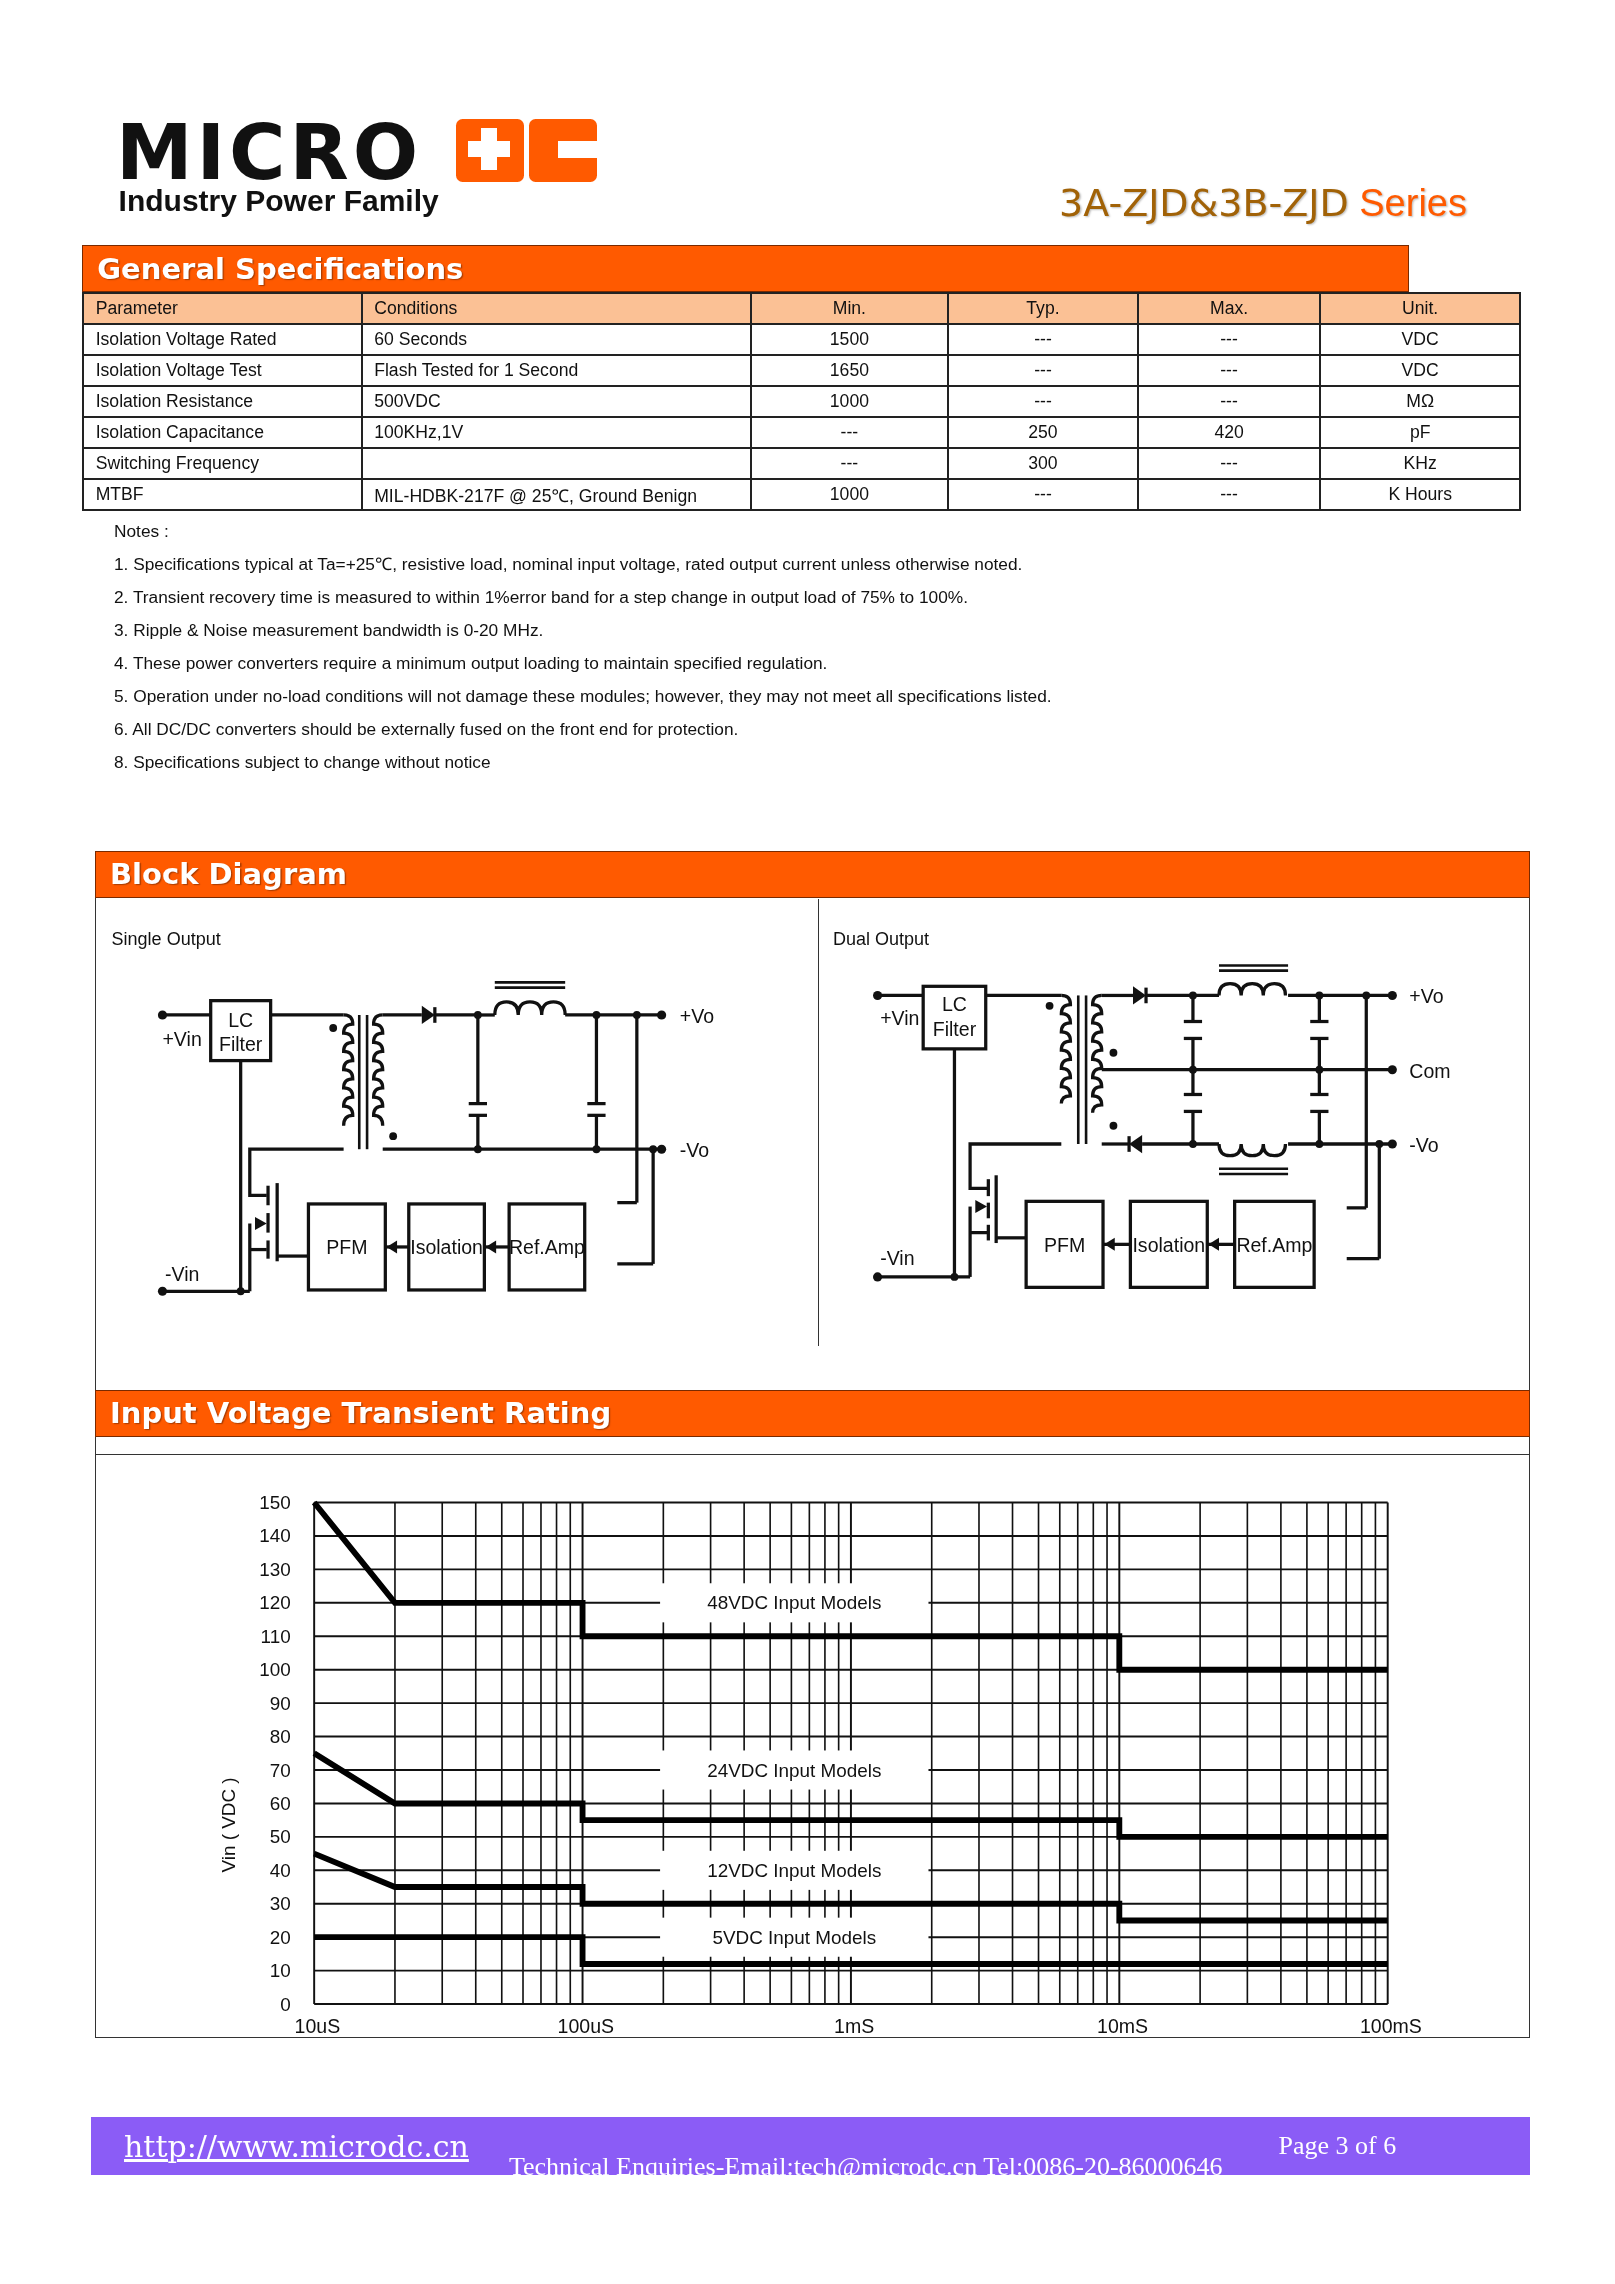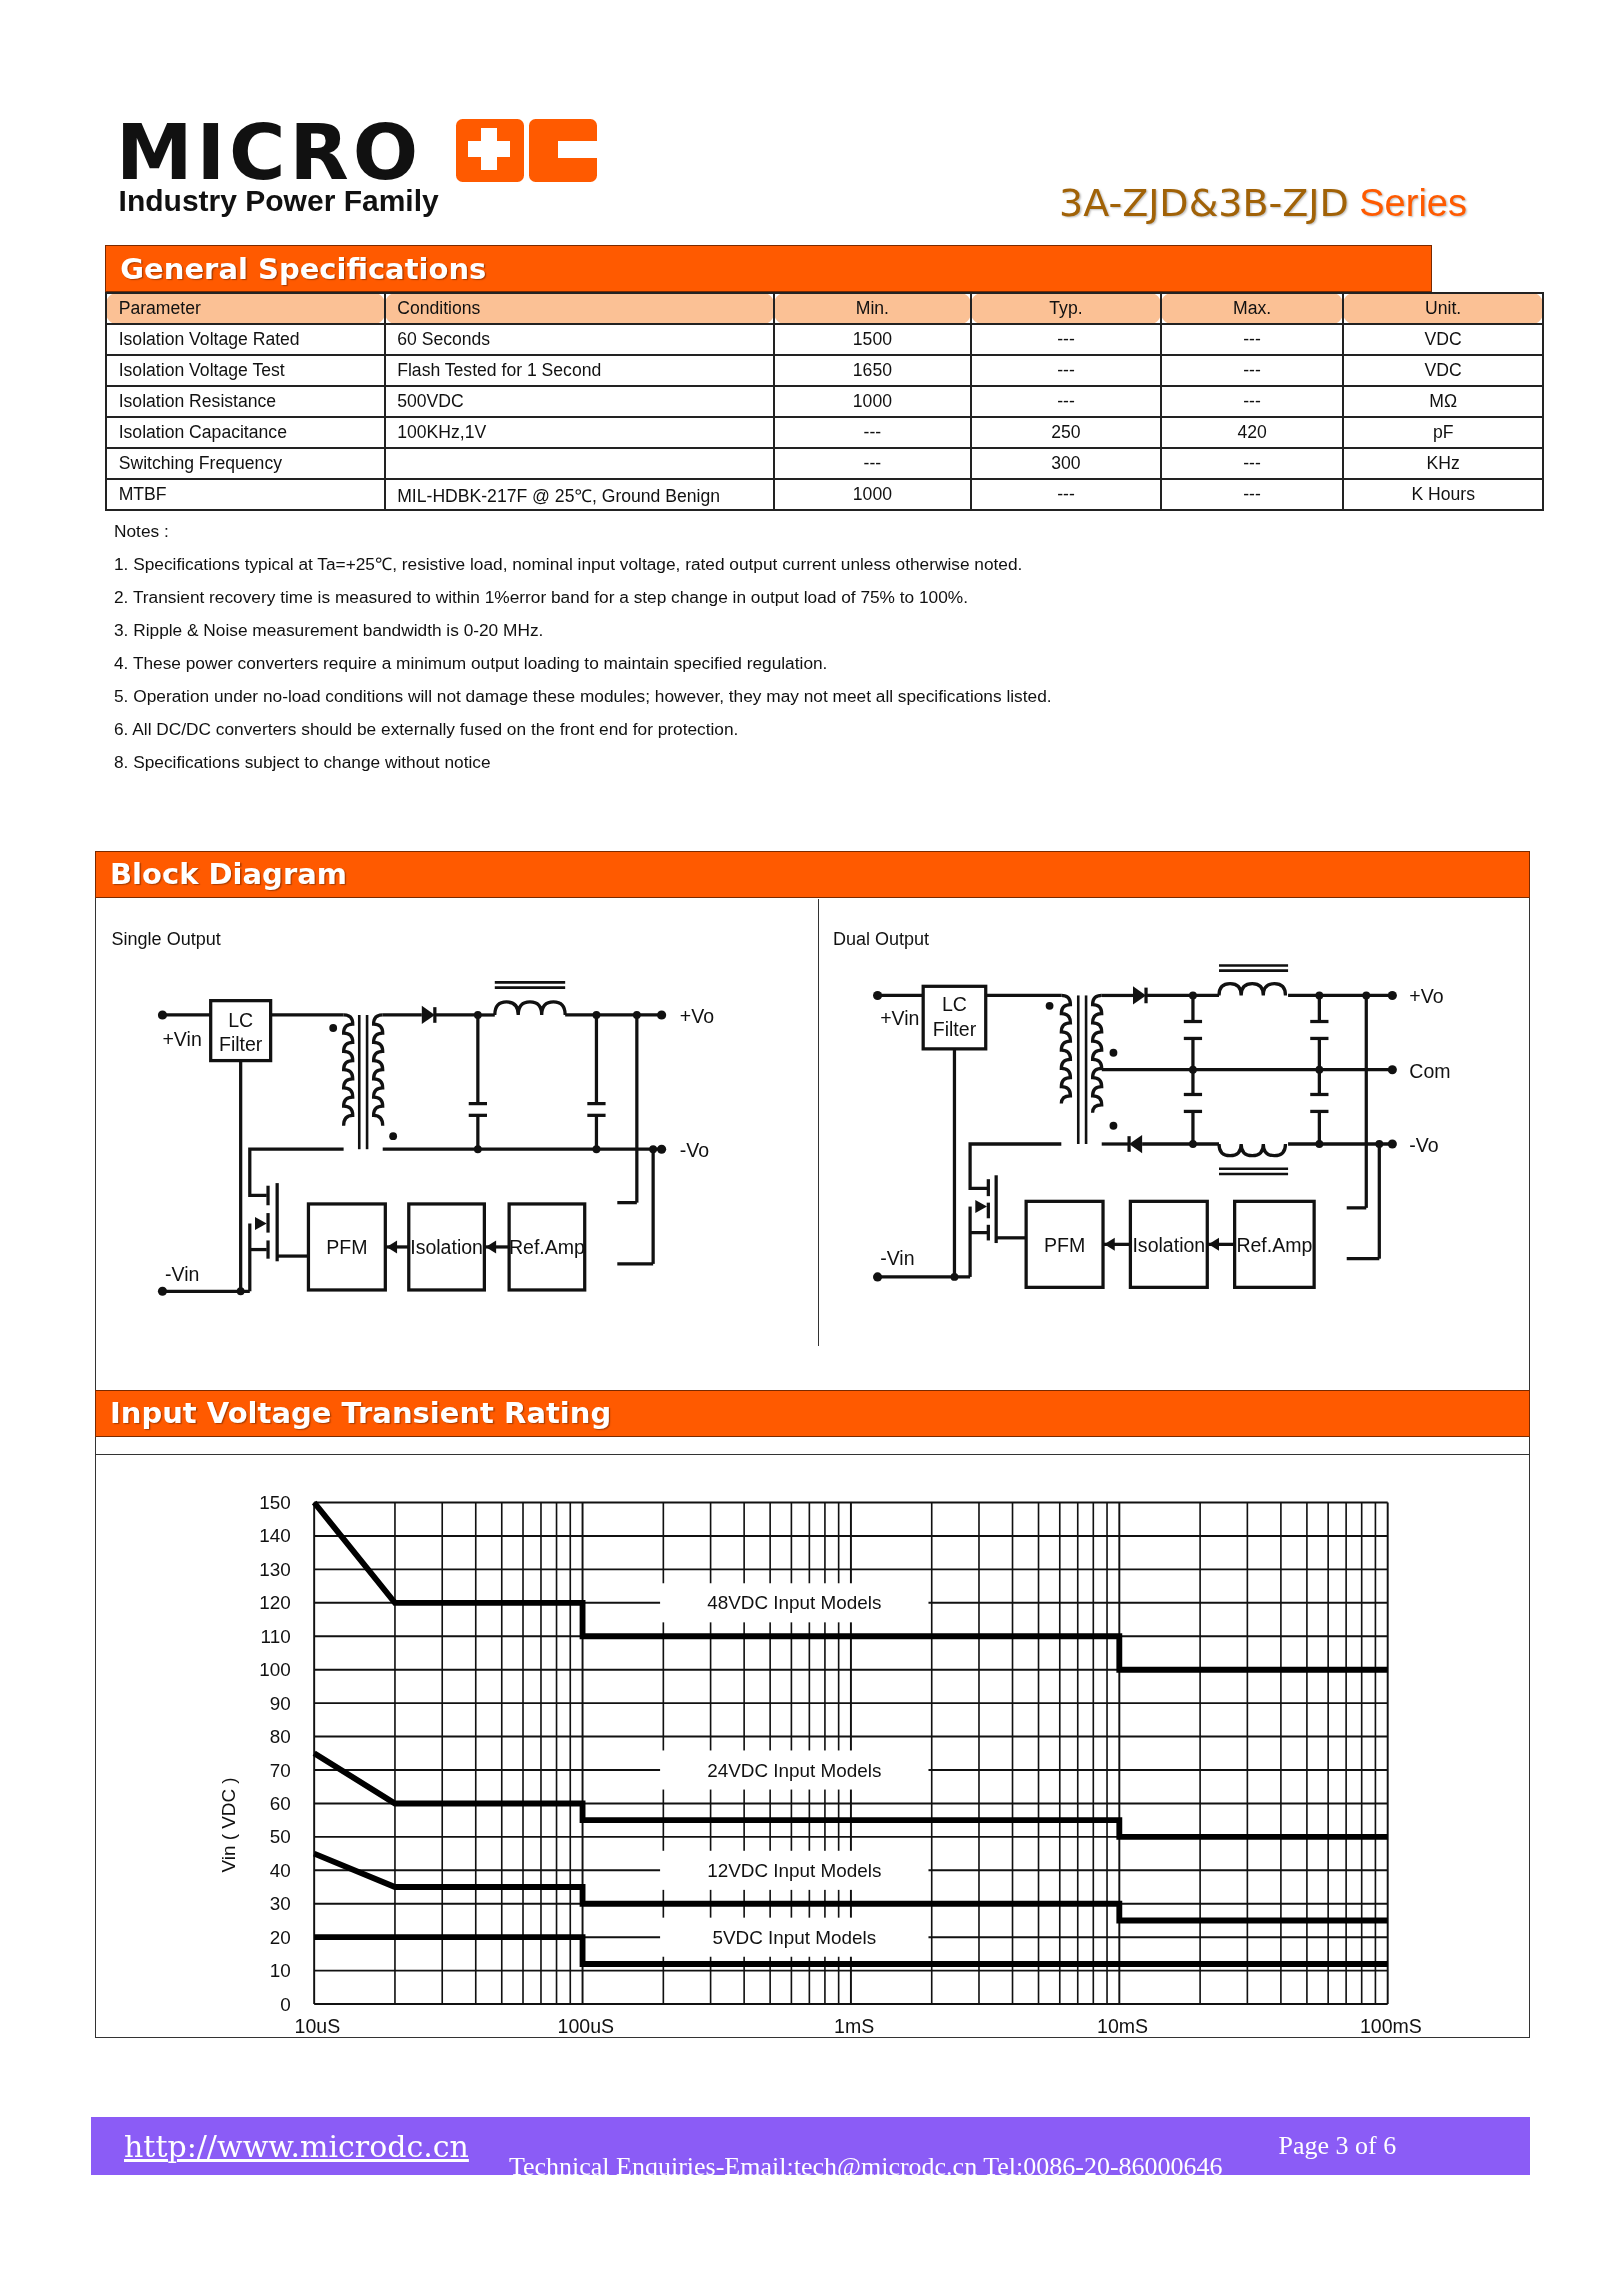--- a/index.html
+++ b/index.html
@@ -14,25 +14,25 @@
   #logo .dc span.plus::after { content:""; position:absolute; left:11.7px; top:22px; width:42px; height:15.6px; background:#fff; }
   #logo .dc span.c::after { content:""; position:absolute; right:0; top:22px; width:39px; height:17px; background:#fff; }
   #logo .tag { position:absolute; left:2.6px; top:70px; font-size:30px; font-weight:700; color:#111; white-space:nowrap; }
   #series-title { right:149px; top:181px; font-size:38px; white-space:nowrap; text-shadow:1.3px 1.3px 2px rgba(0,0,0,0.25); }
   #series-title .model { color:#a16207; font-weight:400; font-family:"DejaVu Sans", sans-serif; }
   #series-title .suffix { color:#ff5a00; font-weight:400; }
 
   .section-bar { background:#ff5a00; color:#fff; font-weight:700; font-family:"DejaVu Sans", sans-serif; font-size:29px; padding-left:14.3px; box-sizing:border-box; border:1.3px solid #7a2a00; text-shadow:1.3px 1.3px 1.3px rgba(0,0,0,0.35); display:flex; align-items:center; }
 
   
-  #spec-section { left:105px; top:245px; width:1327px; }
+  #spec-section { left:82px; top:245px; width:1327px; }
   #spec-section .section-bar { height:47px; }
   table.spec { border-collapse:collapse; width:1439px; font-size:17.6px; }
   table.spec th, table.spec td { border:2px solid #222; height:29px; padding:0 11.7px; }
-  table.spec th { background:#fbc195; font-weight:400;border-radius:11px; }
+  table.spec th { background:#fbc195; font-weight:400; }
   table.spec td.c, table.spec th.c { text-align:center; }
   table.spec td.l, table.spec th.l { text-align:left; }
 
   #notes { left:114px; top:515px; font-size:17.3px; line-height:33px; }
   #notes div { white-space:nowrap; }
 
   
   #block-section { left:95px; top:851px; width:1435px; height:604px; border:1.3px solid #333; box-sizing:border-box; }
   #block-section .section-bar { height:47px; margin:-1.3px -1.3px 0 -1.3px; }
   #block-divider { position:absolute; left:722px; top:47px; width:1.3px; height:447px; background:#333; }

